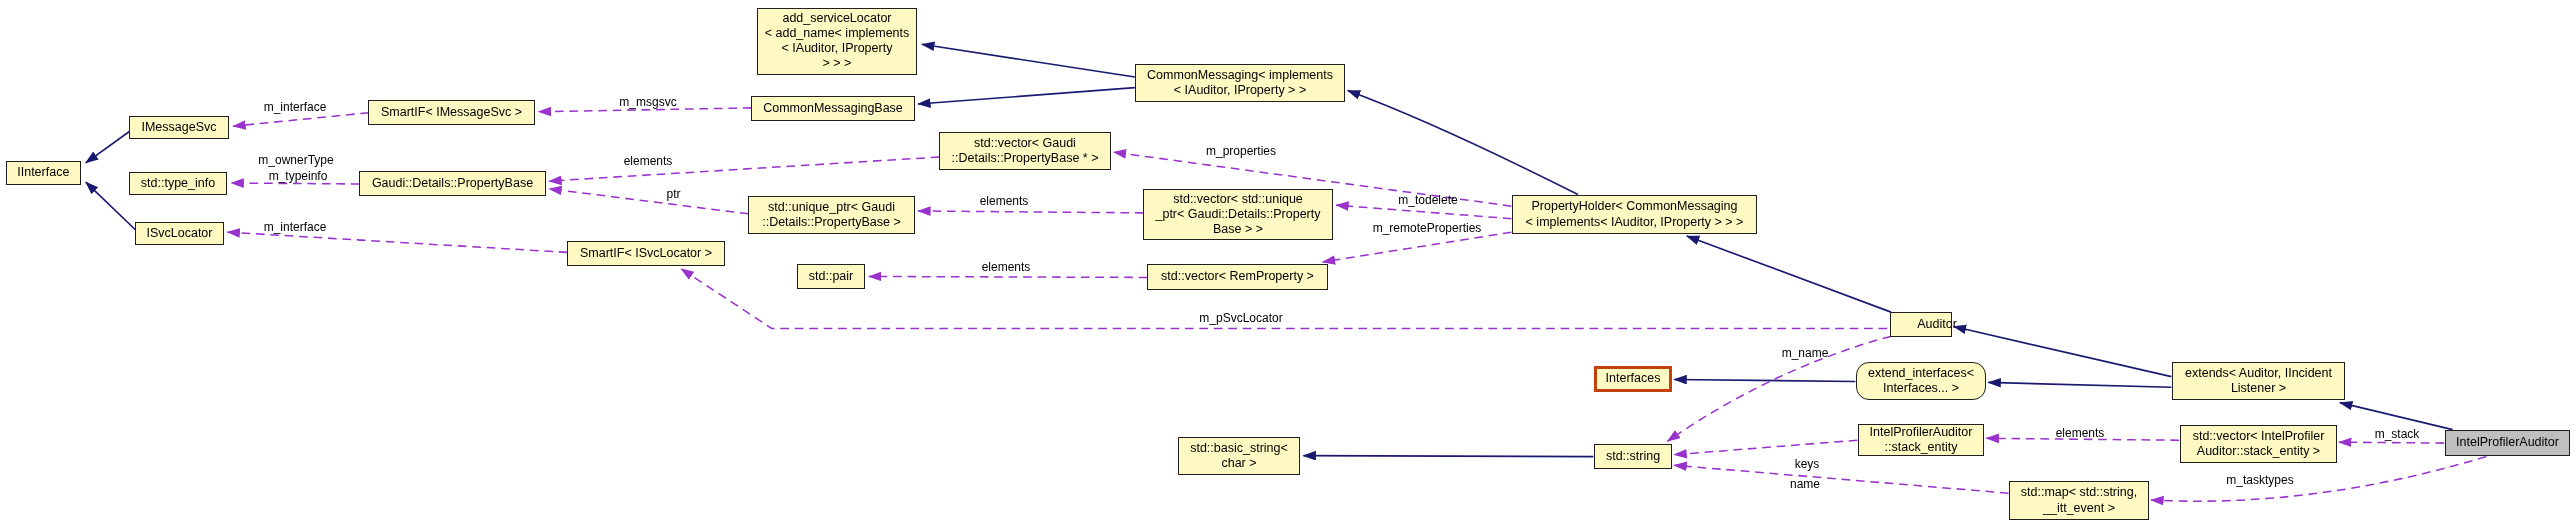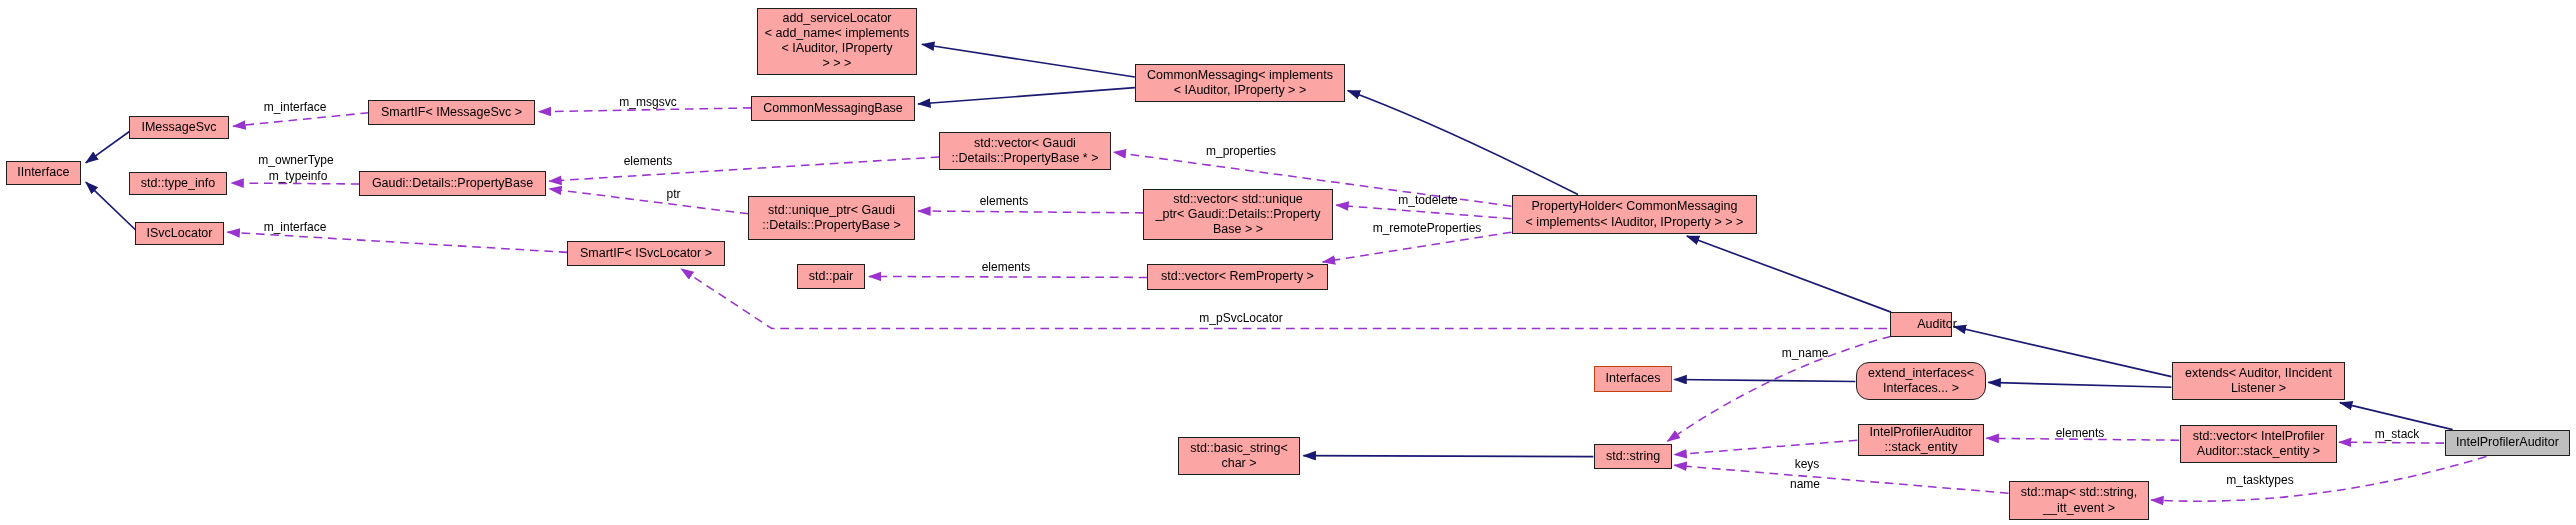--- a/index.html
+++ b/index.html
@@ -1,25 +1,25 @@
 <!DOCTYPE html>
 <html><head>
 <meta charset="utf-8">
 <style>
   html,body{margin:0;padding:0;background:#ffffff;}
   body{width:2576px;height:525px;overflow:hidden;
        font-family:"Liberation Sans",sans-serif;color:#000;}
   .canvas{position:relative;width:2576px;height:525px;background:#fff;}
   .canvas svg{position:absolute;left:0;top:0;}
-  .node{position:absolute;box-sizing:border-box;background:#fca5a5;
+  .node{position:absolute;box-sizing:border-box;background:#fef9c3;
         border:1.9px solid #1f1f1f;display:flex;flex-direction:column;
         justify-content:center;align-items:center;text-align:center;
         font-size:12.5px;line-height:1.22;white-space:nowrap;z-index:2;}
   .node.thin{border-width:1px;}
-  .node.muted{border:1px solid #c2410c;}
+  .node.muted{border:3px solid #c2410c;}
   .node.highlight{background:#bfbfbf;}
   .node-line{pointer-events:none;}
   .edge-label{position:absolute;transform:translate(-50%,-50%);
         font-size:12px;white-space:nowrap;z-index:3;}
   .edge-inherit{fill:none;stroke-width:1.7;}
   .edge-use{fill:none;stroke-width:1.6;stroke-dasharray:9 6;}
 </style>
 </head>
 <body>
 
@@ -110,21 +110,21 @@
     <div class="node" style="left: 751px; top: 96px; width: 164px; height: 25px;">
       <div class="node-line">CommonMessagingBase</div>
     </div>
     <div class="node" style="left: 939px; top: 132px; width: 172px; height: 38px;">
       <div class="node-line">std::vector&lt; Gaudi</div>
       <div class="node-line">::Details::PropertyBase * &gt;</div>
     </div>
     <div class="node" style="left: 359px; top: 171px; width: 187px; height: 25px;">
       <div class="node-line">Gaudi::Details::PropertyBase</div>
     </div>
-    <div class="node" style="left: 748px; top: 196px; width: 167px; height: 44px;">
+    <div class="node" style="left: 748px; top: 196px; width: 167px; height: 38px;">
       <div class="node-line">std::unique_ptr&lt; Gaudi</div>
       <div class="node-line">::Details::PropertyBase &gt;</div>
     </div>
     <div class="node" style="left: 1143px; top: 189px; width: 190px; height: 51px;">
       <div class="node-line">std::vector&lt; std::unique</div>
       <div class="node-line">_ptr&lt; Gaudi::Details::Property</div>
       <div class="node-line">Base &gt; &gt;</div>
     </div>
     <div class="node" style="left: 1512px; top: 195px; width: 245px; height: 39px;">
       <div class="node-line">PropertyHolder&lt; CommonMessaging</div>

